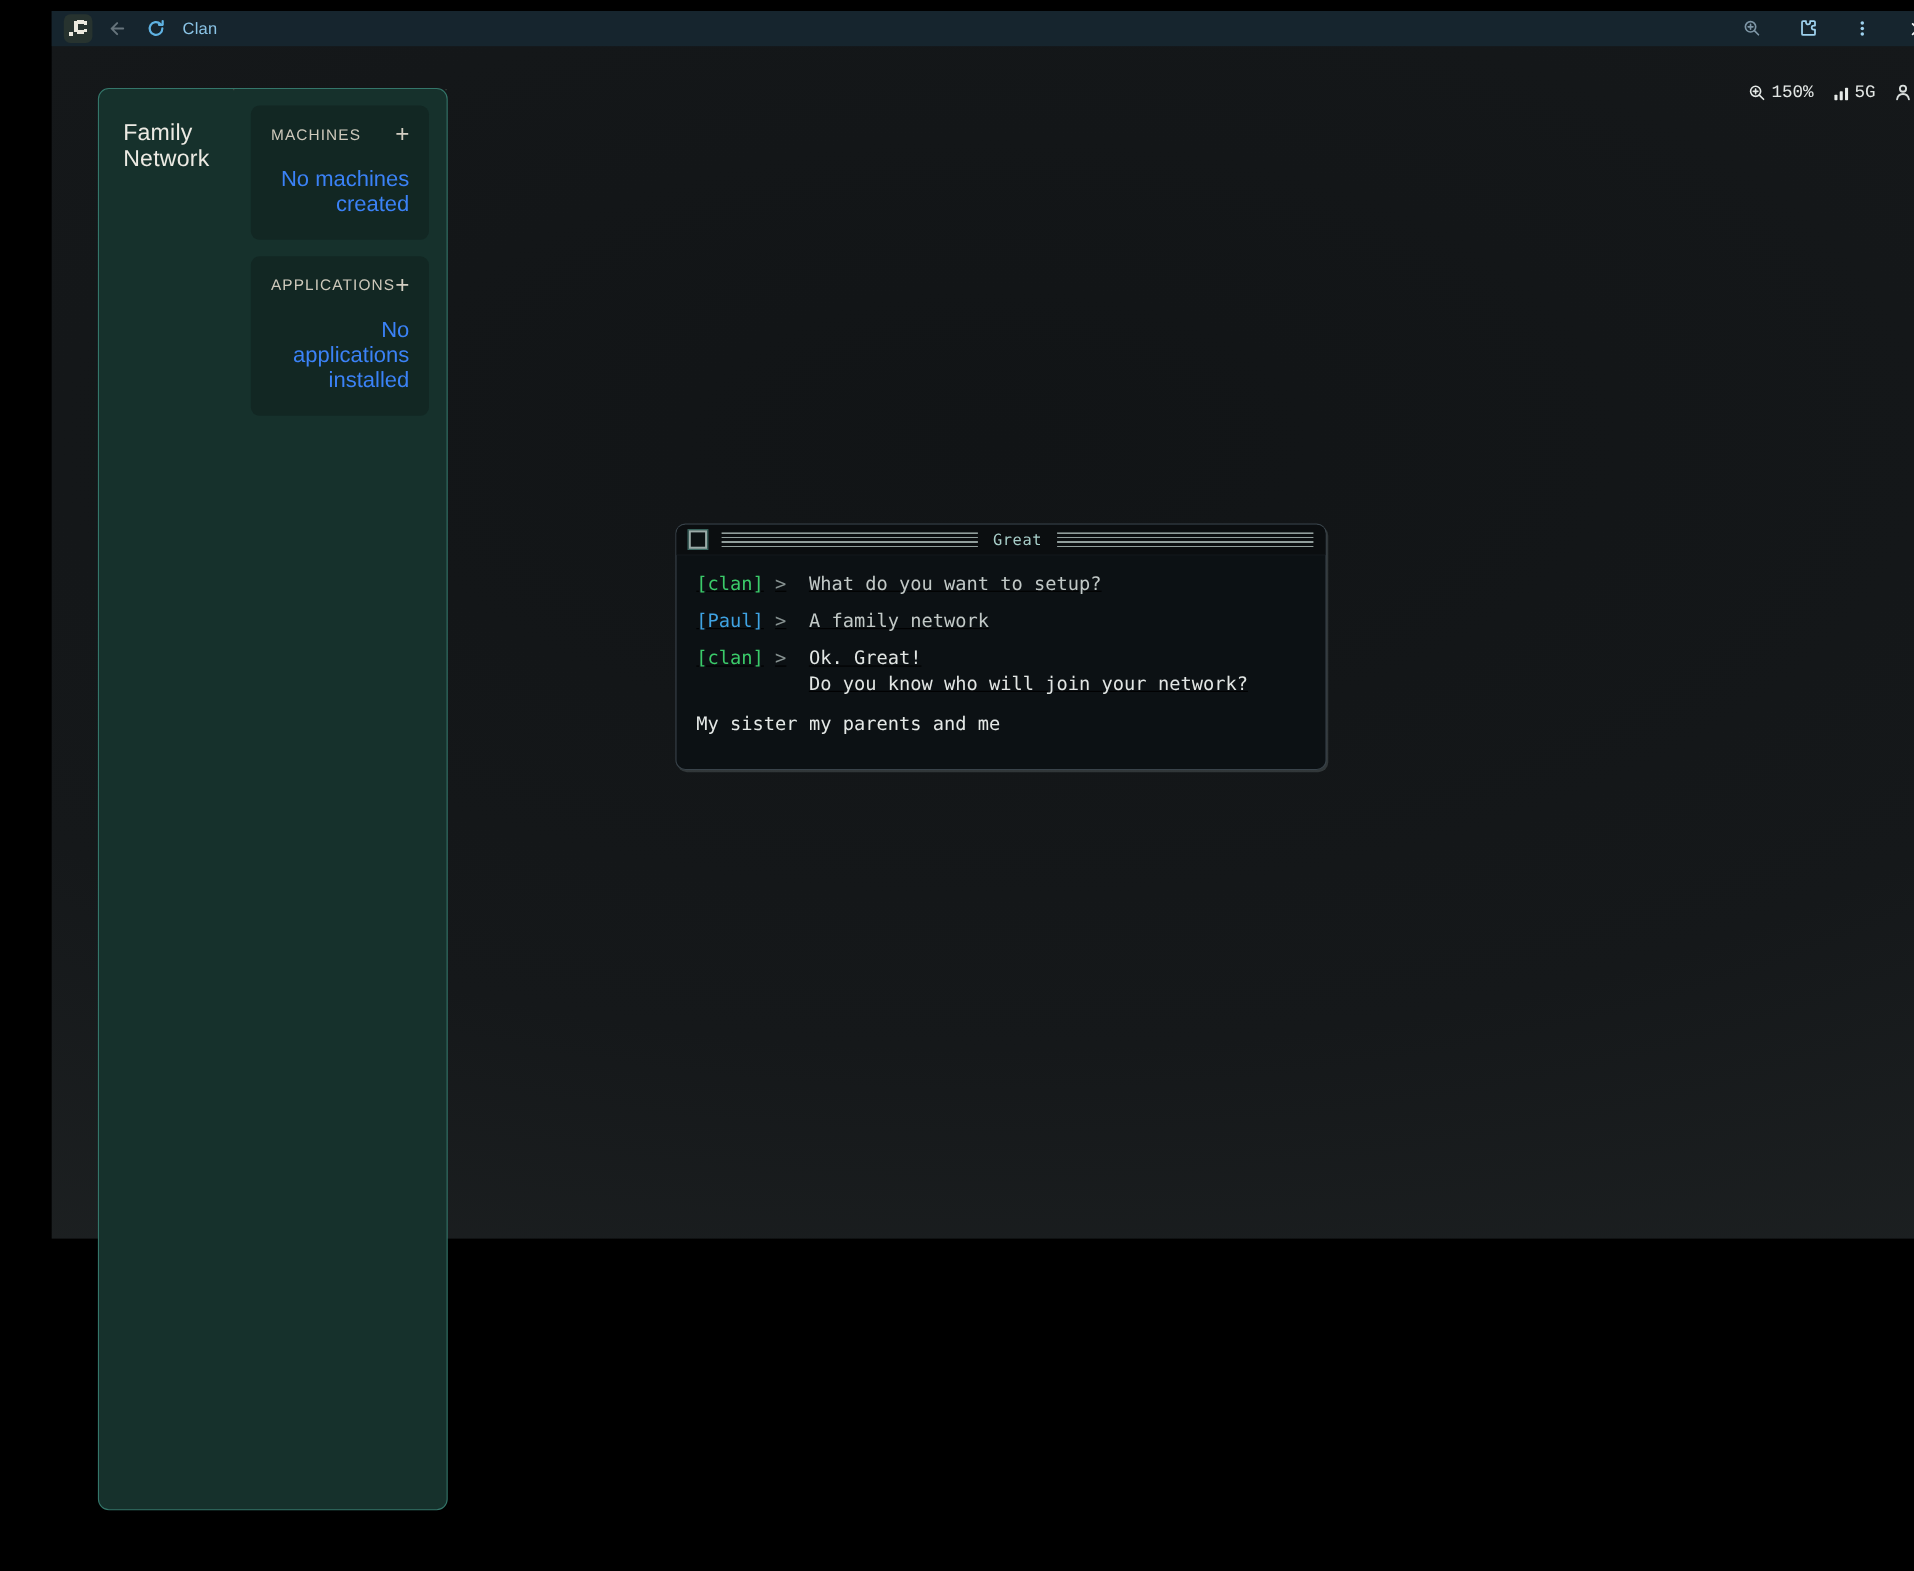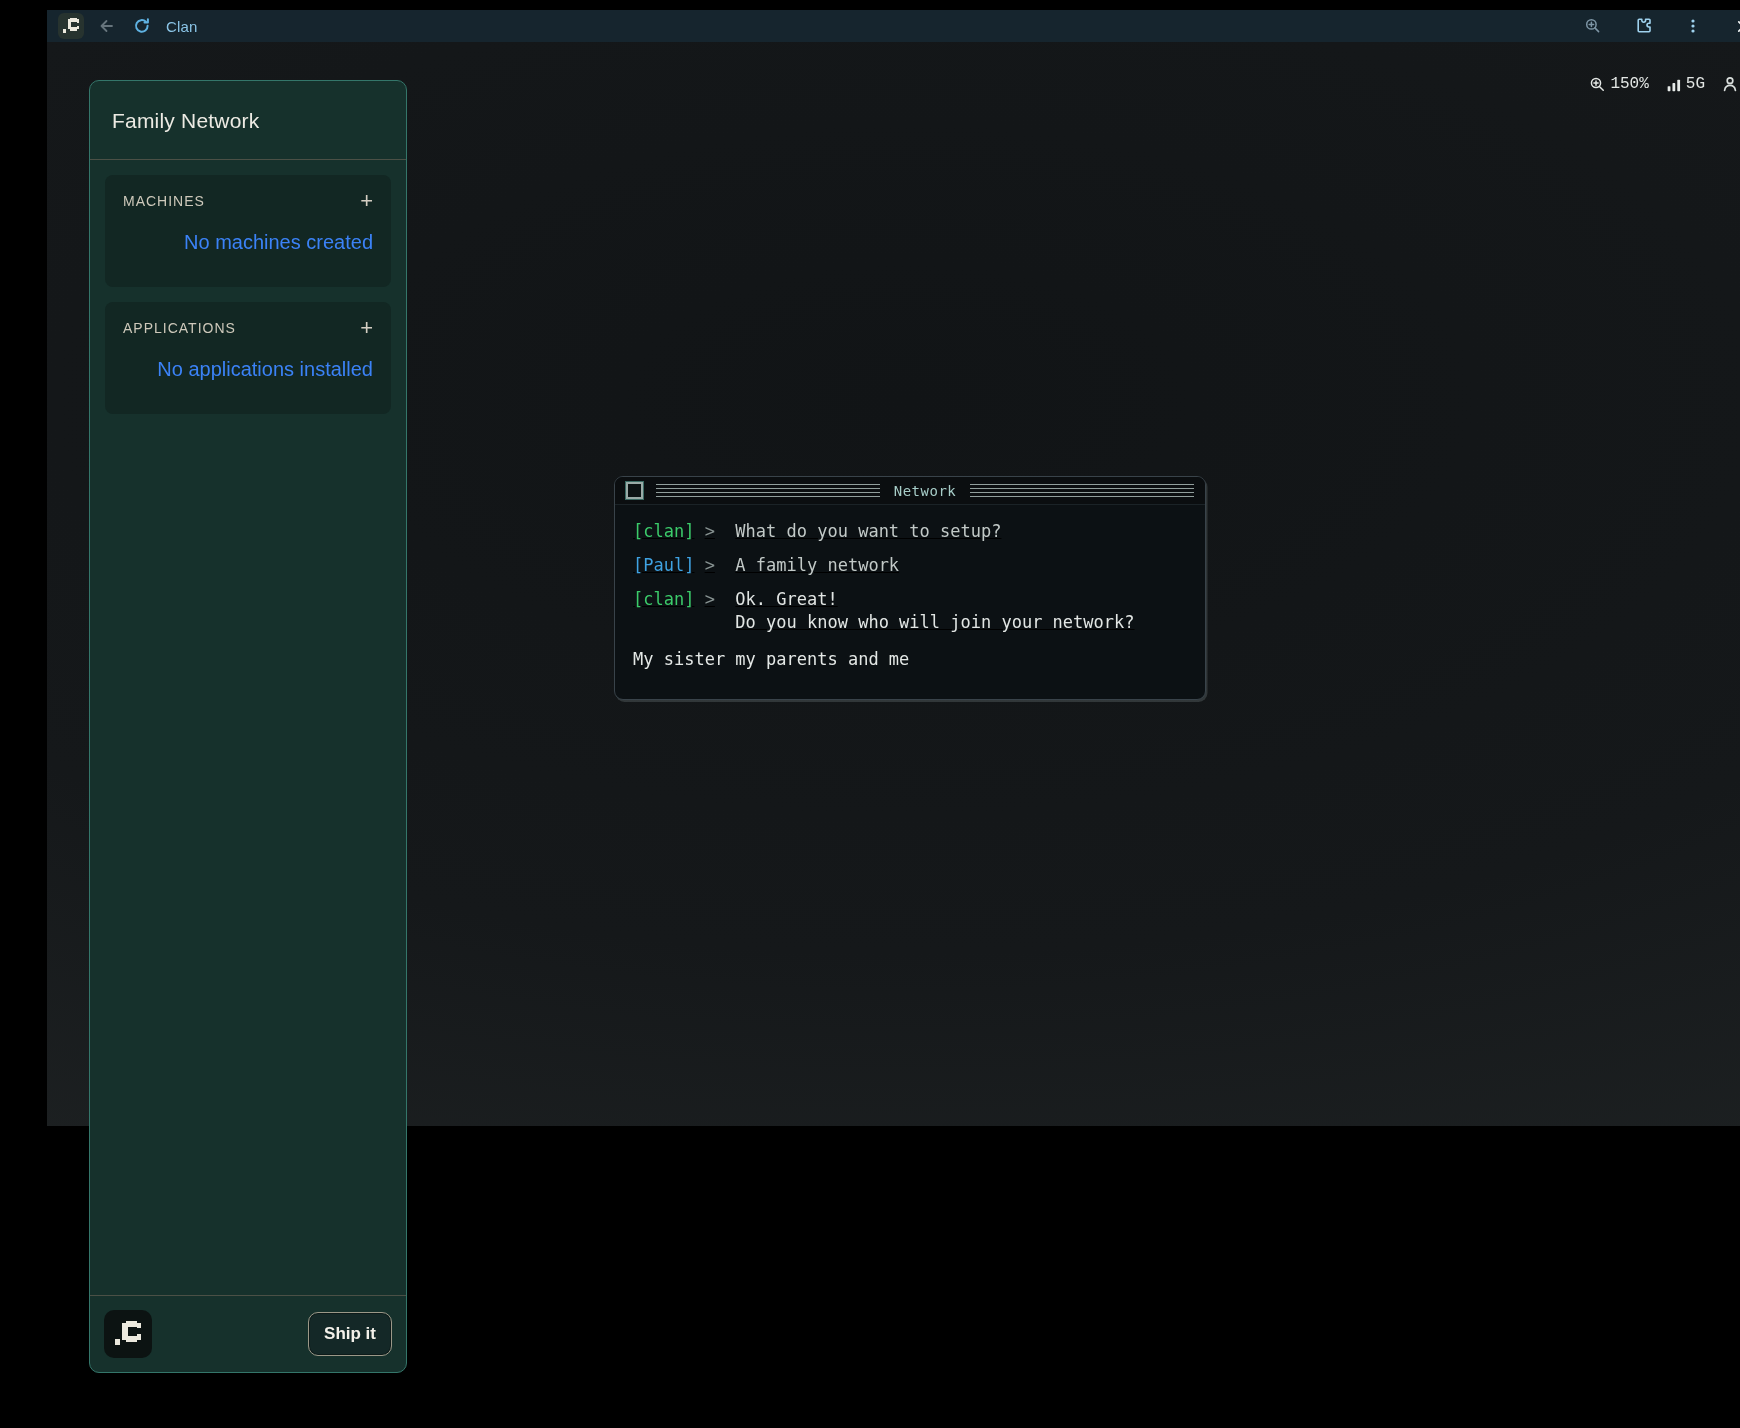--- a/index.html
+++ b/index.html
@@ -38,21 +38,21 @@
     color:#e3e7e5; font-family:Liberation Mono, monospace; font-size:16px;
   }
   .status-item{ display:flex; align-items:center; gap:4px; }
   .status-item.signal{ margin-left:8px; }
   .status-item.user{ margin-left:6px; }
 
   
   .sidebar{
     position:absolute; left:42px; top:70px; width:318px; height:1293px;
     background:#16312c; border:1px solid #34766a; border-radius:10px;
-    display:flex; flex-direction:column;
+    display:flex; flex-direction:row;
   }
   .sidebar-header{ padding:28px 22px 26px; }
   .sidebar-title{ color:#eceae3; font-size:21px; font-weight:500; letter-spacing:.2px; }
   .divider{ border-top:1px solid #4b5046; width:100%; }
   .sidebar-cards{ padding:15px 15px 0; }
   .card{
     background:#122723; border-radius:8px; min-height:112px;
     padding:18px 18px 20px; margin-bottom:15px;
   }
   .card-header{ display:flex; align-items:center; justify-content:space-between; }
@@ -216,44 +216,27 @@
         <div class="card-header">
           <span class="card-label">APPLICATIONS</span>
           <button class="card-add">+</button>
         </div>
         <div class="card-empty">No applications installed</div>
       </div>
     </div>
 
     <div class="sidebar-spacer"></div>
     <div class="divider"></div>
-    <div class="sidebar-footer">
-      <div class="footer-logo">
-        <svg width="30" height="30" viewBox="0 0 16 16" shape-rendering="crispEdges">
-          <g fill="#ece9de">
-            <rect x="7" y="1" width="6" height="3"></rect>
-              <rect x="5" y="2" width="3" height="3"></rect>
-            <rect x="5" y="4" width="3" height="5"></rect>
-              <rect x="5" y="8" width="3" height="3"></rect>
-            <rect x="7" y="9" width="6" height="3"></rect>
-              <rect x="13" y="2" width="1.8" height="3"></rect>
-            <rect x="13" y="8" width="1.8" height="3"></rect>
-              <rect x="0.8" y="10.8" width="3" height="3"></rect>
-          </g>
-        </svg>
-      </div>
-      <button class="ship-btn">Ship it</button>
-    </div>
   </aside>
 
   <div class="client-window">
     <div class="client-titlebar">
       <div class="close-box"></div>
       <div class="stripes"></div>
-      <span class="client-title">Network</span>
+      <span class="client-title">Great</span>
       <div class="stripes"></div>
     </div>
     <div class="client-body">
 
       <div class="msg">
         <span class="speaker green">[clan]</span>
         <span class="prompt">&gt;</span>
         <span class="mtext">What do you want to setup?</span>
       </div>
 

